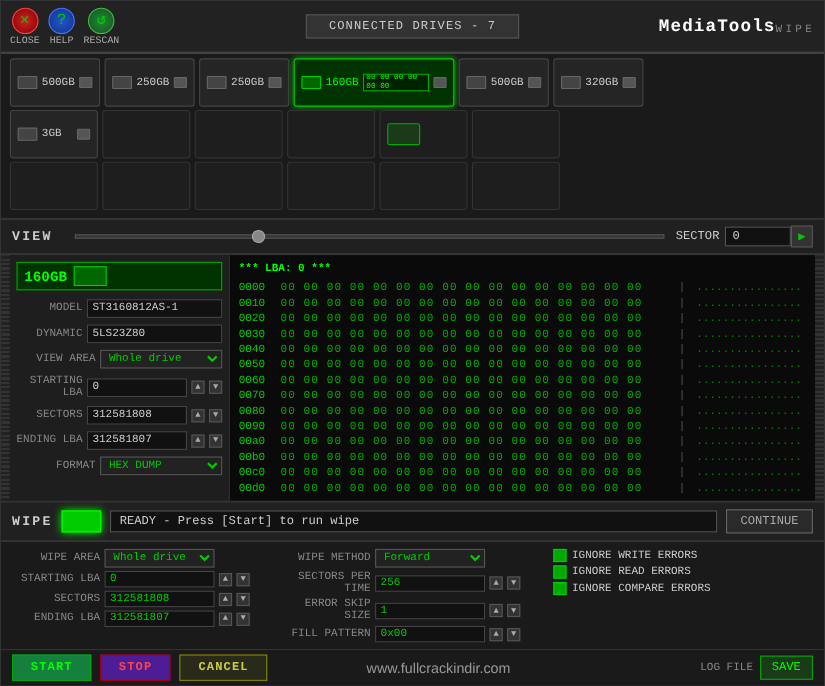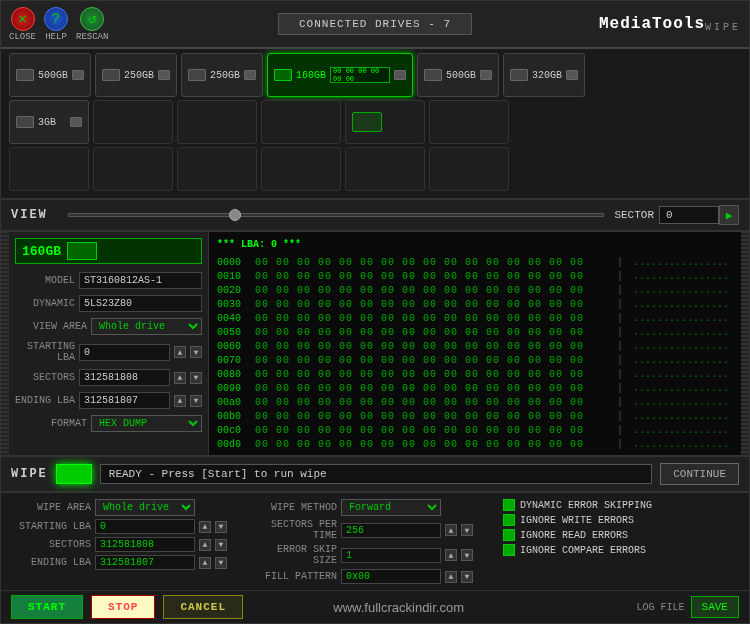--- a/index.html
+++ b/index.html
@@ -443,21 +443,21 @@
       border: 1px solid;
       cursor: pointer;
       letter-spacing: 1px;
     }
     .start-btn {
       background: #15803d;
       border-color: #00aa00;
       color: #00ff00;
     }
     .stop-btn {
-      background: #fef9c3;
+      background: #4c1d95;
       border-color: #aa0000;
       color: #ff4444;
     }
     .cancel-btn {
       background: #2a2a1a;
       border-color: #888800;
       color: #cccc44;
     }
     .watermark {
       margin: 0 auto;
@@ -792,24 +792,20 @@
         <span class="opt-label">FILL PATTERN</span>
         <span class="opt-value">0x00</span>
         <div class="stepper-btn">▲</div>
         <div class="stepper-btn">▼</div>
       </div>
     </div>
 
     <div class="wipe-col">
       <div class="checkbox-row">
         <div class="checkbox-indicator"></div>
-        <span class="checkbox-label">DYNAMIC ERROR SKIPPING</span>
-      </div>
-      <div class="checkbox-row">
-        <div class="checkbox-indicator"></div>
         <span class="checkbox-label">IGNORE WRITE ERRORS</span>
       </div>
       <div class="checkbox-row">
         <div class="checkbox-indicator"></div>
         <span class="checkbox-label ignore-errors-text">IGNORE READ ERRORS</span>
       </div>
       <div class="checkbox-row">
         <div class="checkbox-indicator"></div>
         <span class="checkbox-label">IGNORE COMPARE ERRORS</span>
       </div>

